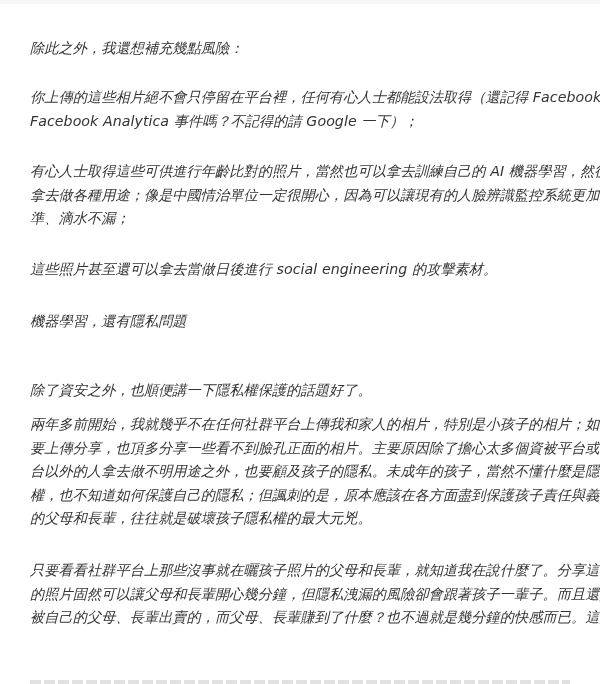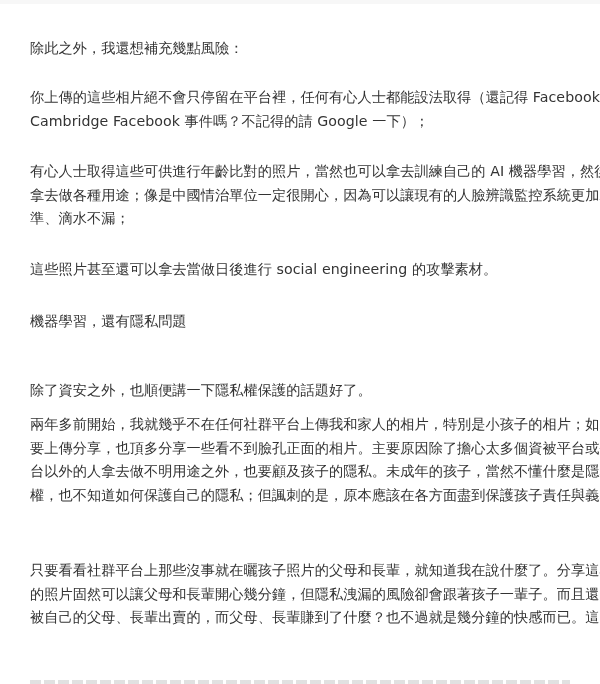--- a/index.html
+++ b/index.html
@@ -32,20 +32,21 @@
     .para {
       position: absolute;
       left: 0;
       width: 540px;
       font-size: 14.2px;
       line-height: 23.5px;
       margin: 0;
       letter-spacing: 0.05px;
       word-break: break-all;
       white-space: normal;
+      font-style: italic;
     }
     .line {
       display: block;
       white-space: nowrap;
     }
     .cutoff {
       position: absolute;
       left: 30px;
       top: 676px;
       width: 540px;
@@ -65,21 +66,21 @@
 <div class="top-strip"></div>
 
 <div class="article">
 
   <p class="para" style="top:37px">
     <span class="line">除此之外，我還想補充幾點風險：</span>
   </p>
 
   <p class="para" style="top:86px">
     <span class="line">你上傳的這些相片絕不會只停留在平台裡，任何有心人士都能設法取得（還記得 Facebook 的</span>
-    <span class="line">Cambridge Facebook 事件嗎？不記得的請 Google 一下）；</span>
+    <span class="line">Facebook Analytica 事件嗎？不記得的請 Google 一下）；</span>
   </p>
 
   <p class="para" style="top:160px">
     <span class="line">有心人士取得這些可供進行年齡比對的照片，當然也可以拿去訓練自己的 AI 機器學習，然後</span>
     <span class="line">拿去做各種用途；像是中國情治單位一定很開心，因為可以讓現有的人臉辨識監控系統更加精</span>
     <span class="line">準、滴水不漏；</span>
   </p>
 
   <p class="para" style="top:258px">
     <span class="line">這些照片甚至還可以拿去當做日後進行 social engineering 的攻擊素材。</span>
@@ -91,20 +92,21 @@
 
   <p class="para" style="top:379px">
     <span class="line">除了資安之外，也順便講一下隱私權保護的話題好了。</span>
   </p>
 
   <p class="para" style="top:413px">
     <span class="line">兩年多前開始，我就幾乎不在任何社群平台上傳我和家人的相片，特別是小孩子的相片；如果</span>
     <span class="line">要上傳分享，也頂多分享一些看不到臉孔正面的相片。主要原因除了擔心太多個資被平台或平</span>
     <span class="line">台以外的人拿去做不明用途之外，也要顧及孩子的隱私。未成年的孩子，當然不懂什麼是隱私</span>
     <span class="line">權，也不知道如何保護自己的隱私；但諷刺的是，原本應該在各方面盡到保護孩子責任與義務</span>
+    <span class="line">的父母和長輩，往往就是破壞孩子隱私權的最大元兇。</span>
   </p>
 
   <p class="para" style="top:559px">
     <span class="line">只要看看社群平台上那些沒事就在曬孩子照片的父母和長輩，就知道我在說什麼了。分享這樣</span>
     <span class="line">的照片固然可以讓父母和長輩開心幾分鐘，但隱私洩漏的風險卻會跟著孩子一輩子。而且還是</span>
     <span class="line">被自己的父母、長輩出賣的，而父母、長輩賺到了什麼？也不過就是幾分鐘的快感而已。這實</span>
   </p>
 
 </div>
 

